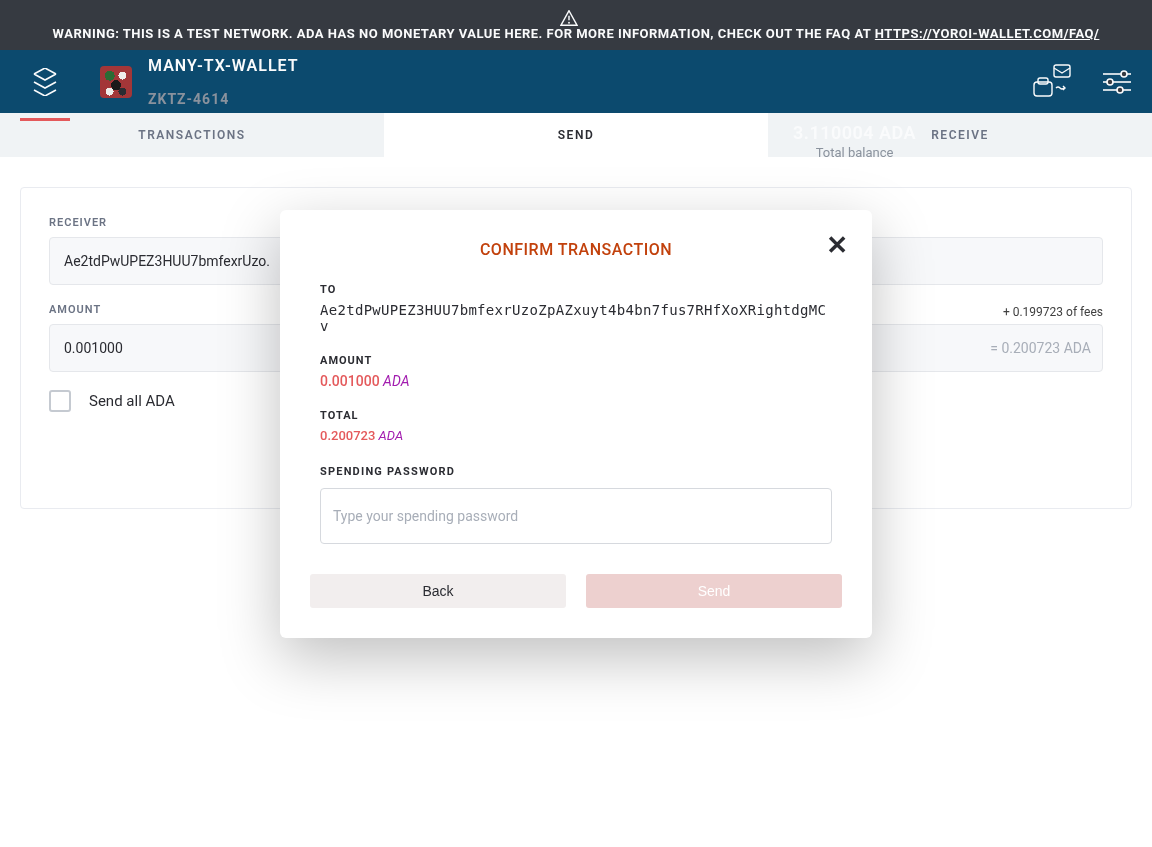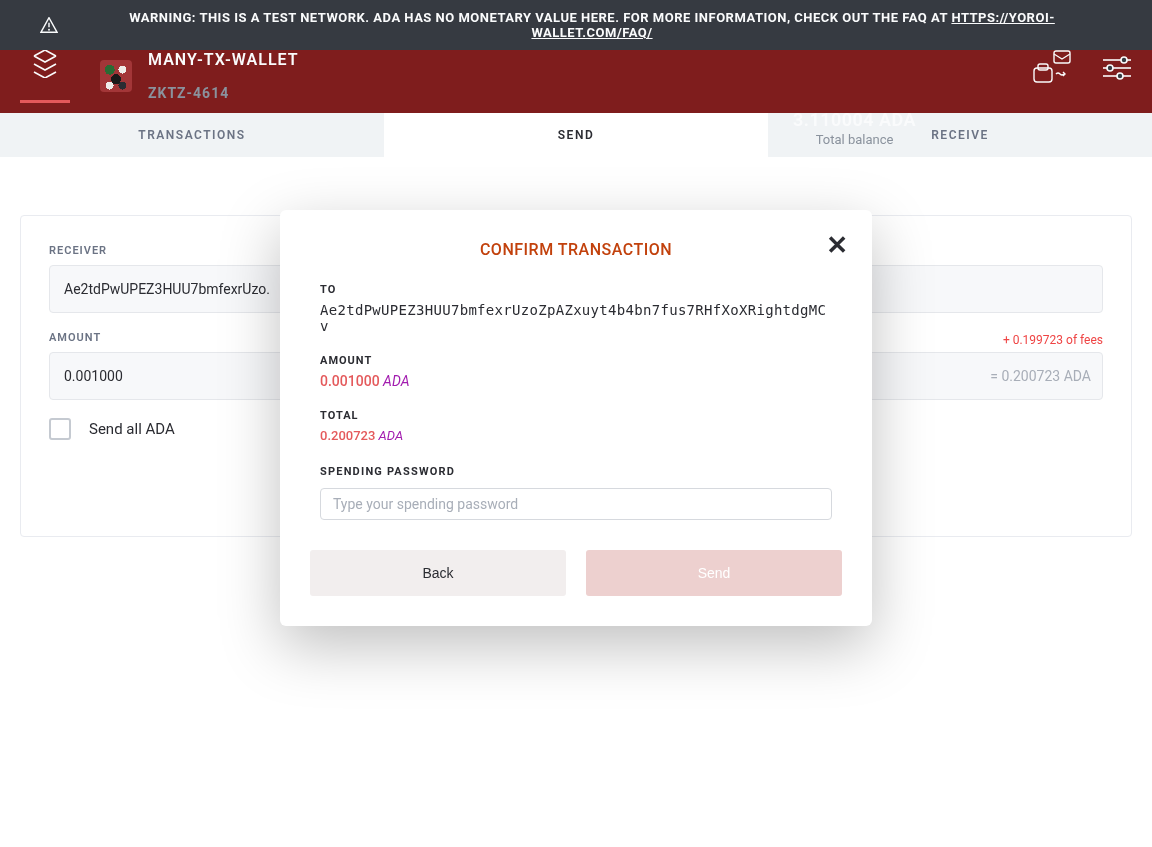--- a/index.html
+++ b/index.html
@@ -1,24 +1,24 @@
 <!DOCTYPE html>
 <html><head>
 <meta charset="utf-8">
 <style>
   * { box-sizing: border-box; margin: 0; padding: 0; }
   html, body { width: 1152px; height: 847px; font-family: -apple-system, BlinkMacSystemFont, "Segoe UI", Roboto, Helvetica, Arial, sans-serif; background: #fff; overflow: hidden; color: #2b2c32; }
 
   
-  .warn-bar { background: #363a41; color: #fafbfc; height: 50px; display: flex; align-items: center; justify-content: center; font-size: 13px; font-weight: 700; letter-spacing: 0.5px; padding: 0 40px; text-align: center; }
+  .warn-bar { background: #363a41; color: #fafbfc; height: 50px; display: flex; align-items: center; justify-content: center; font-size: 13px; font-weight: 700; letter-spacing: 0.5px; padding: 0 40px; text-align: center; flex-direction: column; }
   .warn-bar a { color: #fafbfc; text-decoration: underline; }
   .warn-icon { margin-right: 14px; display: inline-flex; }
 
   
-  .header { background: #7f1d1d; color: #fafbfc; height: 63px; display: flex; align-items: flex-start; padding: 0 20px; }
+  .header { background: #0c4a6e; color: #fafbfc; height: 63px; display: flex; align-items: center; padding: 0 20px; }
   .logo-box { width: 50px; display: flex; justify-content: center; align-items: center; position: relative; }
   .logo-box::after { content: ""; position: absolute; left: 0; right: 0; bottom: -25px; height: 3px; background: #e4595b; }
   .wallet-info { display: flex; align-items: center; margin-left: 30px; }
   .avatar { width: 32px; height: 32px; border-radius: 4px; background: #a33638; background-image: radial-gradient(circle at 30% 30%, #2b6b34 0 5px, transparent 5px), radial-gradient(circle at 70% 30%, #efedea 0 4px, transparent 4px), radial-gradient(circle at 50% 60%, #1a1a1a 0 5px, transparent 5px), radial-gradient(circle at 30% 80%, #efedea 0 4px, transparent 4px), radial-gradient(circle at 70% 80%, #2b2c32 0 4px, transparent 4px); margin-right: 16px; }
   .wallet-name { font-size: 16px; font-weight: 600; letter-spacing: 1px; color: #fafbfc; }
   .wallet-plate { font-size: 14px; color: #8a929d; letter-spacing: 1px; margin-top: 16px; font-weight: bold; }
 
   .balance-block { position: absolute; left: 50%; top: 59px; transform: translateX(-50%); text-align: center; }
   .balance-adj { position: relative; }
   .balance-value { font-size: 18px; font-weight: 600; color: #fafbfc; letter-spacing: 0.5px; }
@@ -27,27 +27,27 @@
   .header-right { margin-left: auto; display: flex; align-items: center; gap: 30px; }
   .header-icon { color: #fafbfc; display: inline-flex; }
 
   
   .tabs { display: flex; height: 44px; background: #f0f3f5; }
   .tab { flex: 1; display: flex; align-items: center; justify-content: center; font-size: 12px; font-weight: 600; letter-spacing: 1.5px; color: #6b7384; cursor: pointer; }
   .tab.active { background: #fff; color: #2b2c32; }
 
   
   .main { padding: 30px 20px; }
-  .panel { background: #fff; border: 1px solid #e9ebf0; border-radius: 4px; padding: 28px 28px 24px 28px; margin-top: 28px; }
+  .panel { background: #fff; border: 1px solid #e9ebf0; border-radius: 4px; padding: 28px 28px 24px 28px; }
   .field-label { font-size: 11px; font-weight: 600; letter-spacing: 1px; color: #6b7384; margin-bottom: 8px; }
   .text-input { width: 100%; height: 48px; border: 1px solid #e5e7eb; border-radius: 4px; background: #f7f8fa; padding: 0 14px; font-size: 14px; color: #2b2c32; font-family: inherit; }
   .text-input::placeholder { color: #a8aeb8; }
   .row-gap { margin-top: 18px; }
   .amount-row { position: relative; }
-  .fees-text { position: absolute; right: 0; top: 2px; font-size: 12px; color: #ef4444; }
+  .fees-text { position: absolute; right: 0; top: 2px; font-size: 12px; color: #404040; }
   .eq-text { position: absolute; right: 12px; top: 50%; transform: translateY(-50%); font-size: 14px; color: #a8aeb8; pointer-events: none; }
   .amount-wrap { position: relative; }
   .check-row { display: flex; align-items: center; margin-top: 18px; }
   .chk { width: 22px; height: 22px; border: 2px solid #c5cad1; border-radius: 3px; background: #fff; margin-right: 18px; }
   .chk-label { font-size: 15px; color: #2b2c32; }
   .next-btn { display: block; margin: 28px auto 0 auto; width: 230px; height: 44px; background: #edd0cf; color: #fff; border: none; border-radius: 4px; font-size: 14px; font-weight: 500; letter-spacing: 0.5px; }
 
   
   .overlay { position: absolute; inset: 0; background: rgba(255,255,255,0); display: flex; align-items: flex-start; justify-content: center; padding-top: 210px; }
   .modal { width: 592px; background: #fff; border-radius: 6px; box-shadow: 0 20px 60px rgba(0,0,0,0.25); padding: 30px 30px 30px 30px; position: relative; }
@@ -55,24 +55,24 @@
   .modal-close { position: absolute; top: 22px; right: 24px; font-size: 26px; font-weight: 700; cursor: pointer; color: #2b2c32; line-height: 1; }
   .m-section { margin-top: 24px; padding: 0 10px; }
   .m-label { font-size: 11px; font-weight: 700; letter-spacing: 1px; color: #2b2c32; }
   .m-addr { font-family: "Menlo", "Consolas", monospace; font-size: 14px; color: #2b2c32; margin-top: 6px; word-break: break-all; letter-spacing: 0.3px; }
   .m-row { display: flex; margin-top: 20px; padding: 0 10px; gap: 0; }
   .m-col { flex: 1; }
   .m-val { margin-top: 6px; font-size: 14px; }
   .red { color: #e4595b; font-weight: 500; }
   .red-light { color: #a21caf; font-weight: 400; font-style: italic; }
   .m-total-val { margin-top: 6px; font-size: 13px; }
-  .m-password-input { width: 100%; height: 32px; border: 1px solid #d6d9de; border-radius: 4px; padding: 0 12px; font-size: 14px; font-family: inherit; margin-top: 10px; }
+  .m-password-input { width: 100%; height: 56px; border: 1px solid #d6d9de; border-radius: 4px; padding: 0 12px; font-size: 14px; font-family: inherit; margin-top: 10px; }
   .m-password-input::placeholder { color: #a8aeb8; }
   .m-btn-row { display: flex; gap: 20px; margin-top: 30px; }
-  .m-btn { flex: 1; height: 46px; border: none; border-radius: 3px; font-size: 14px; font-weight: 500; cursor: pointer; }
+  .m-btn { flex: 1; height: 34px; border: none; border-radius: 3px; font-size: 14px; font-weight: 500; cursor: pointer; }
   .m-btn-back { background: #f2eeee; color: #2b2c32; }
   .m-btn-send { background: #edd0cf; color: #fff; }
 </style>
 </head>
 <body>
 
 <div class="warn-bar">
   <span class="warn-icon">
     <svg width="18" height="16" viewBox="0 0 24 22">
         <path d="M12 1 L23 21 L1 21 Z" fill="none" stroke="#fafbfc" stroke-width="2"></path>

